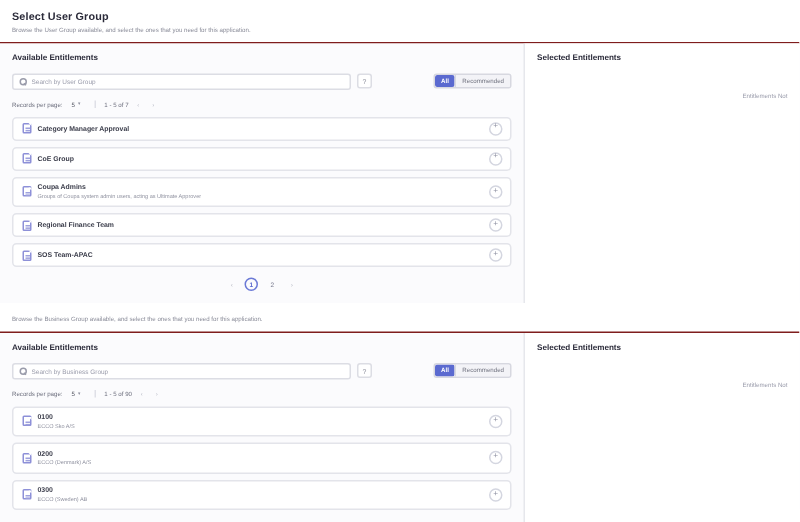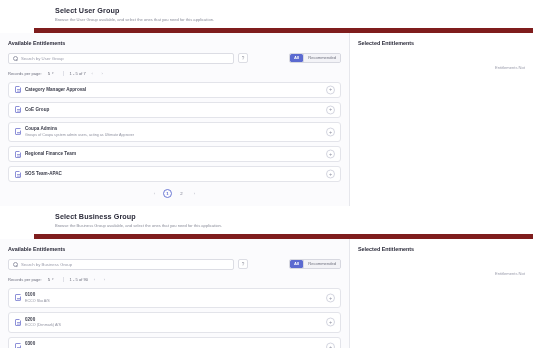--- a/index.html
+++ b/index.html
@@ -9,23 +9,22 @@
     overflow: hidden;
     background: #ffffff;
     font-family: "Liberation Sans", sans-serif;
     color: #2b2b35;
   }
   .page { width: 533px; height: 348px; position: relative; overflow: hidden; }
 
   
   .section { width: 533px; }
   .section-head {
-    padding: 6px 8px 5px 21px;
-    border-bottom: 5px solid #7f1d1d;
-    margin-left: 34px;
+    padding: 6px 8px 5px 8px;
+    border-bottom: 1px solid #7f1d1d;
   }
   .section-title {
     font-size: 7.2px;
     font-weight: bold;
     color: #2b2b3a;
     letter-spacing: .1px;
     line-height: 9px;
   }
   .section-sub {
     font-size: 4.1px;
@@ -375,21 +374,20 @@
 
       <div class="panel-right">
         <div class="panel-title">Selected Entitlements</div>
         <div class="empty-note">Entitlements Not</div>
       </div>
     </div>
   </div>
 
   <div class="section">
     <div class="section-head">
-      <div class="section-title">Select Business Group</div>
       <div class="section-sub">Browse the Business Group available, and select the ones that you need for this application.</div>
     </div>
 
     <div class="section-body">
 
       <div class="panel-left">
         <div class="panel-title">Available Entitlements</div>
 
         <div class="toolbar-wrap">
           <div class="search-row" style="width:240px">

